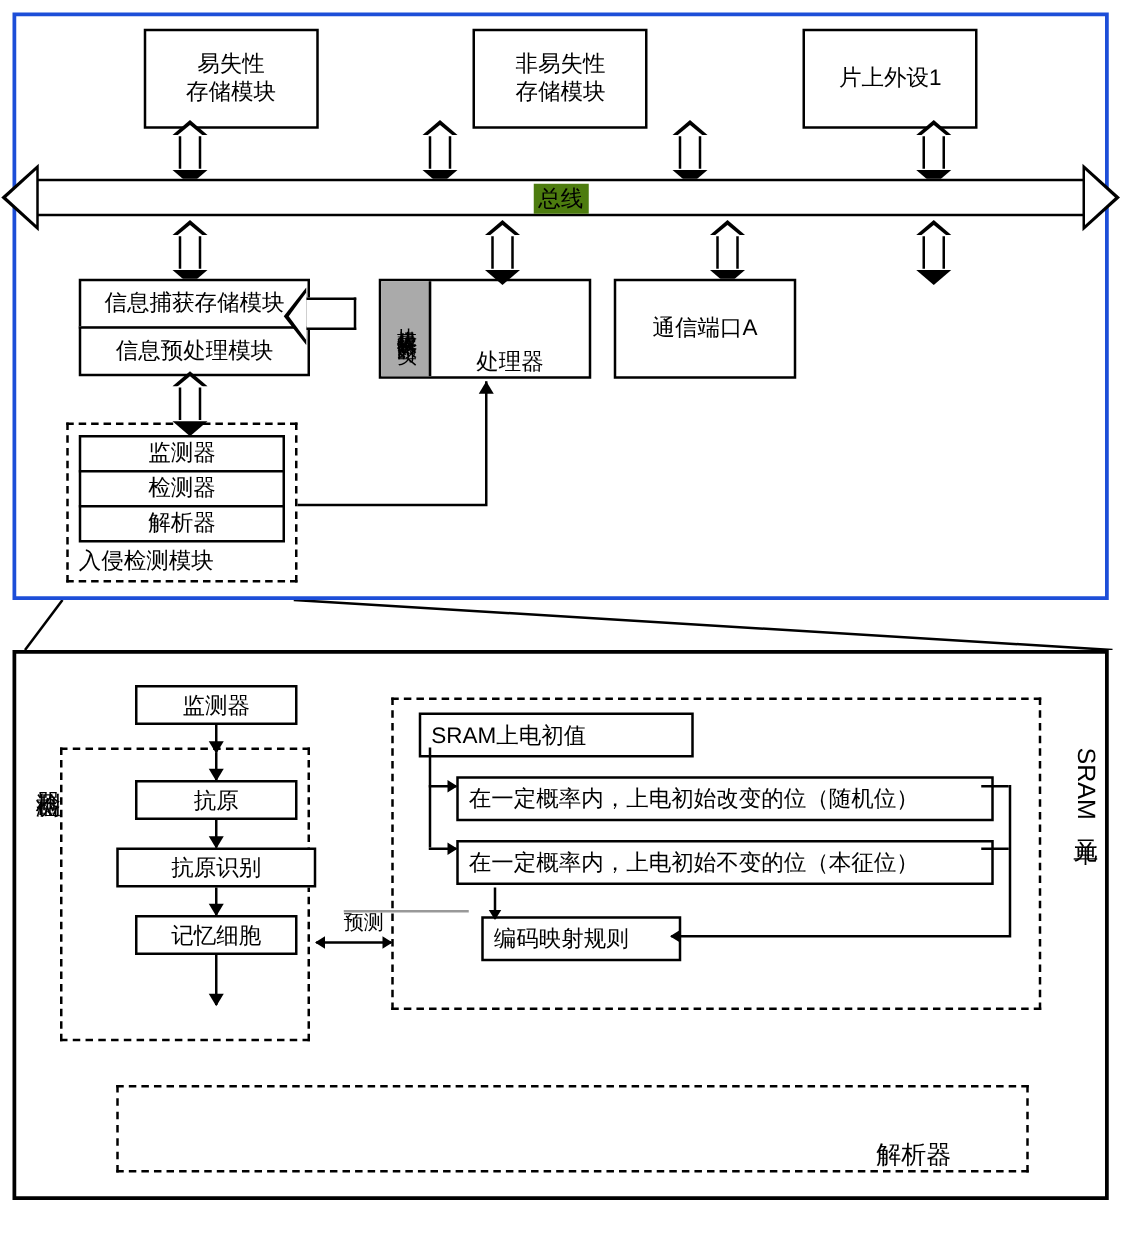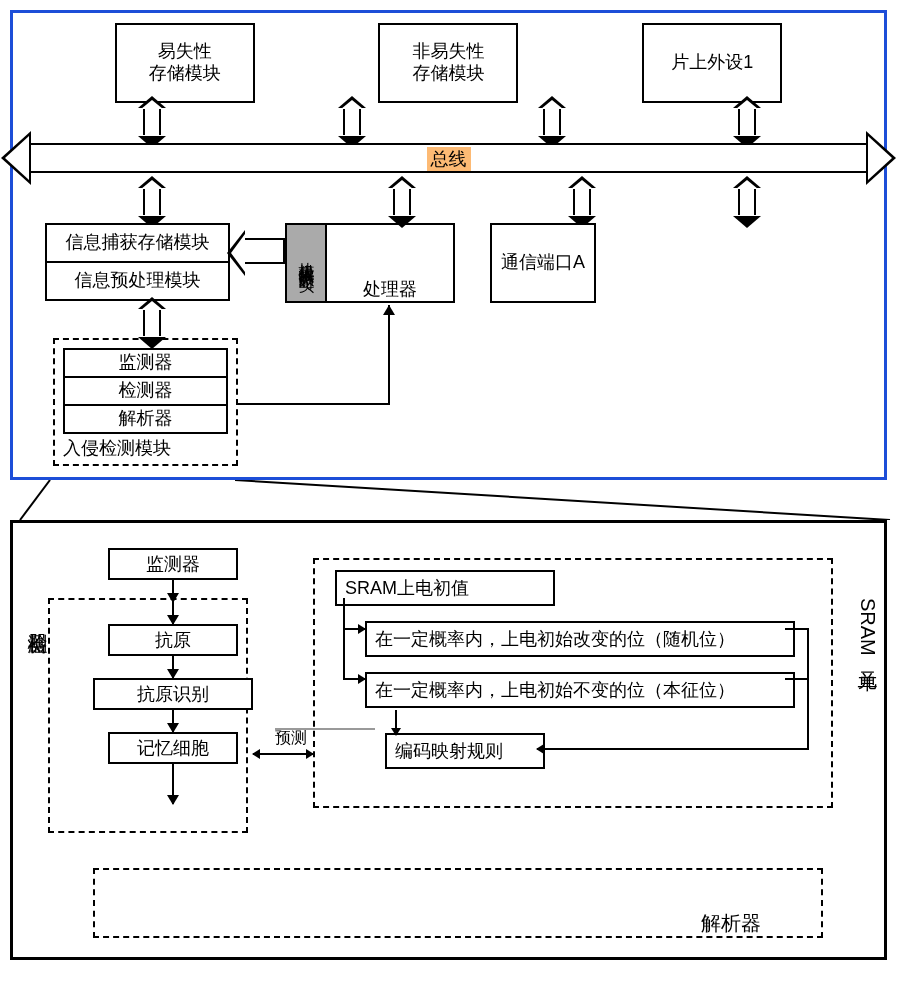--- a/index.html
+++ b/index.html
@@ -66,21 +66,21 @@
   .bus-arrow-r::after{
     content:"";position:absolute;right:4px;top:-22px;width:0;height:0;
     border-top:22px solid transparent;border-bottom:22px solid transparent;border-left:24px solid #fff;
   }
   .bus-label {
     position: absolute;
     top: 34px;
     left: 50%;
     transform: translateX(-50%);
     z-index: 2;
-    background: #fdba74;
+    background: #4d7c0f;
     padding: 0 4px;
   }
   .vconn {
     position: absolute;
     width: 18px;
     height: 28px;
     border-left: 2px solid #000;
     border-right: 2px solid #000;
     background: #fff;
   }
@@ -101,21 +101,21 @@
   .vconn .inner-t{top:-8px;border-bottom:9px solid #fff;}
   .vconn .inner-b{bottom:-8px;border-top:9px solid #fff;}
 
   .mid-row {
     position: absolute;
     top: 210px;
     left: 10px; right: 10px;
     display: flex;
   }
   .capture-stack {
-    margin-left: 22px;
+    margin-left: 40px;
     width: 185px;
   }
   .capture-stack .box { height: 40px; width: 185px; }
   .proc-group {
     margin-left: 55px;
     display: flex;
     height: 80px;
     border: 2px solid #000;
     width: 170px;
   }
@@ -131,22 +131,22 @@
     font-size: 16px;
     letter-spacing: -2px;
   }
   .proc-label {
     flex: 1;
     display: flex;
     align-items: flex-end;
     justify-content: center;
   }
   .comm-box {
-    width: 106px; height: 80px;
-    margin-left: 35px;
+    width: 146px; height: 80px;
+    margin-left: 18px;
     text-align: center;
   }
   .big-arrow-l {
     position: absolute;
     left: 232px; top: 225px;
     width: 40px; height: 26px;
     border-top: 2px solid #000;
     border-bottom: 2px solid #000;
     border-right: 2px solid #000;
     background: #fff;

